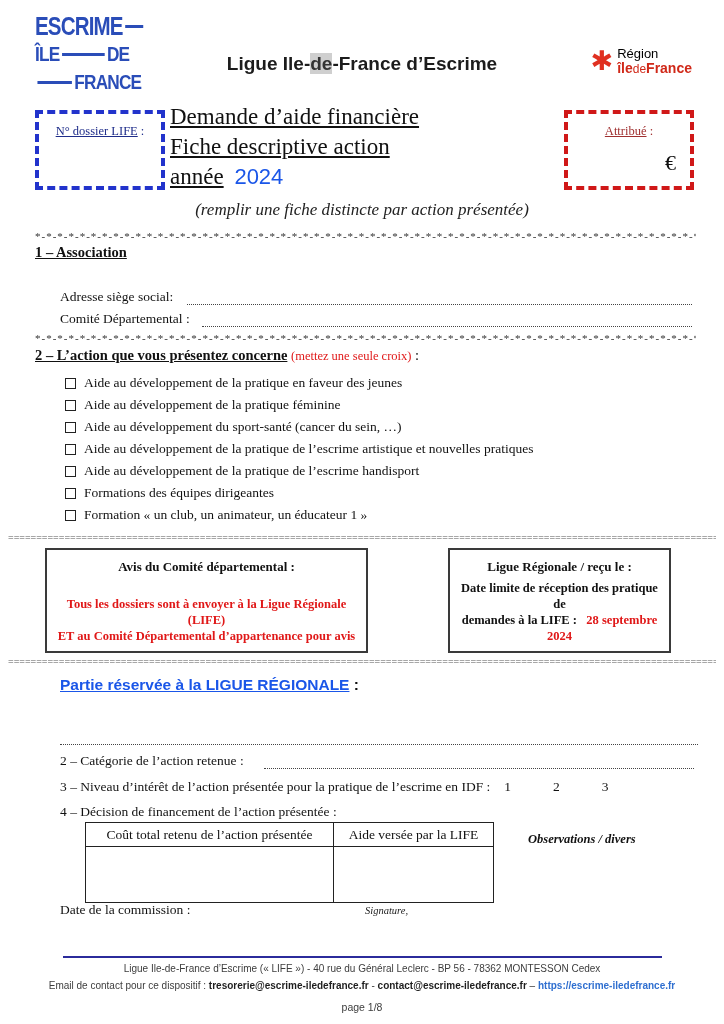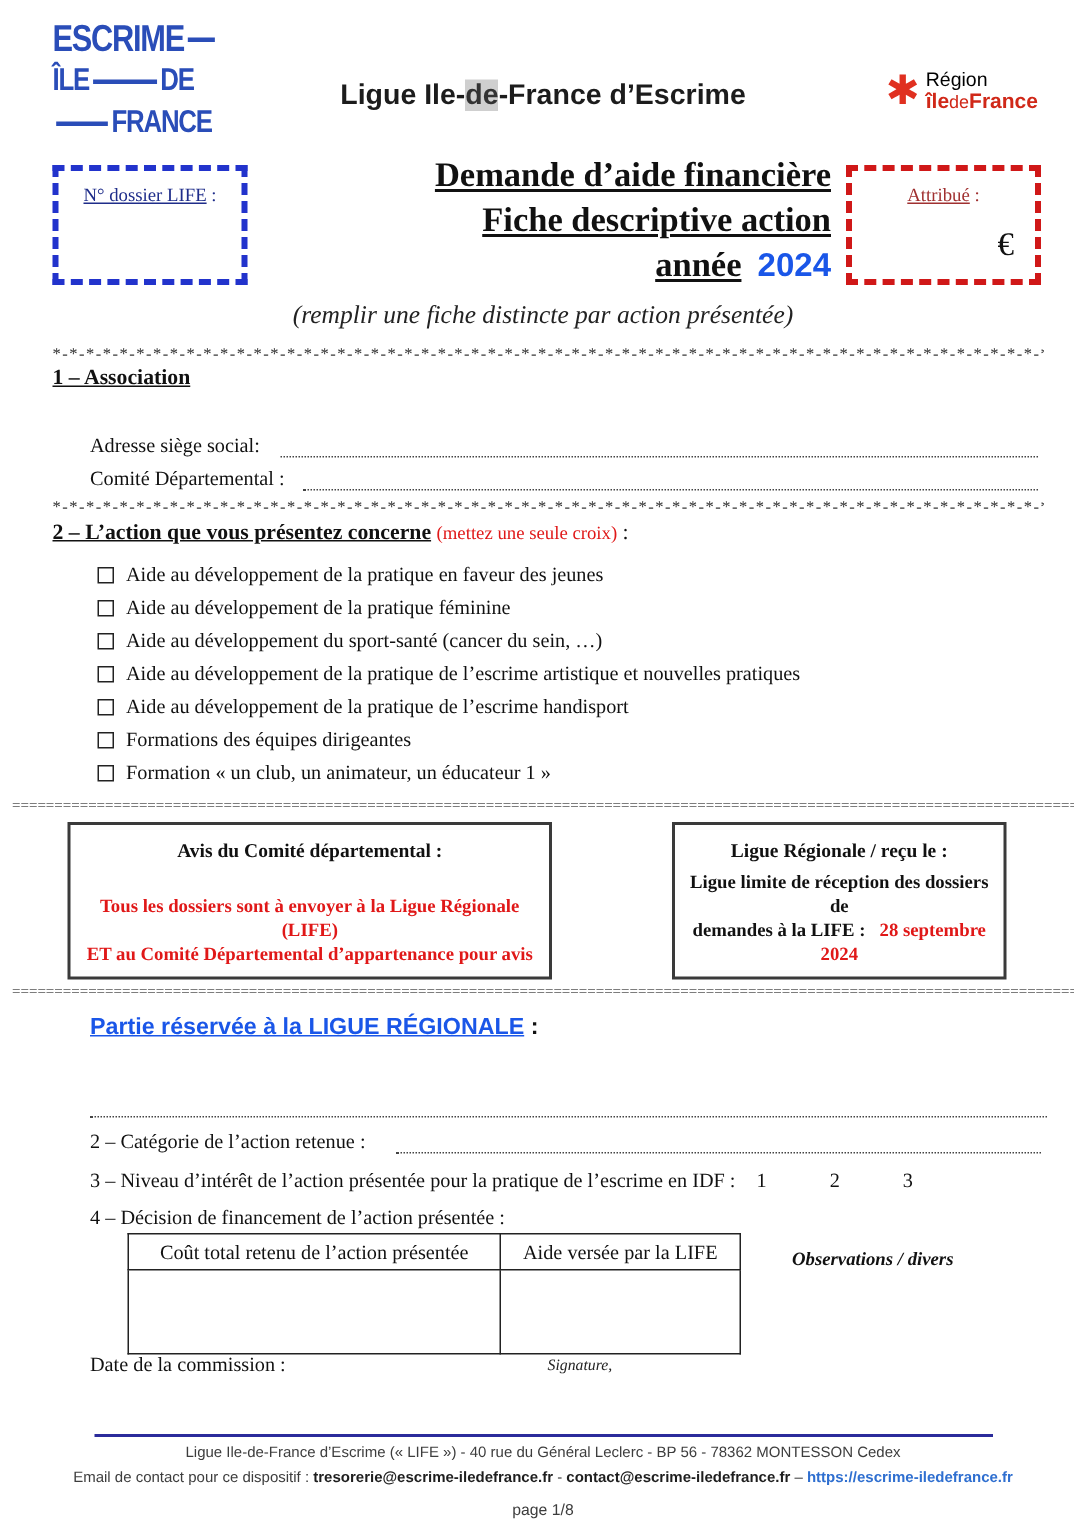--- a/index.html
+++ b/index.html
@@ -27,22 +27,22 @@
   
   .dossier-box { position:absolute; left:35px; top:110px; width:130px; height:80px;
     border:4px dashed #2233cc; text-align:center; padding-top:7px; }
   .dossier-box .lbl { color:#1f2d8a; font-size:12.5px; }
   .attribue-box { position:absolute; right:30px; top:110px; width:130px; height:80px;
     border:4px dashed #d01818; text-align:center; padding-top:7px; }
   .attribue-box .lbl { color:#a03030; font-size:12.5px; }
   .u { text-decoration:underline; }
   .euro { position:absolute; right:14px; top:36px; font-size:22px; color:#111; }
   
-  .main-titles { position:absolute; left:170px; right:170px; top:102px; text-align:right;
-    font-weight:bold; font-size:23px; line-height:30px; }
+  .main-titles { position:absolute; left:170px; right:170px; top:102px; text-align:left;
+    font-weight:normal; font-size:23px; line-height:30px; }
   .year { color:#1a56e8; font-family:"Liberation Sans", sans-serif; font-size:22px; }
   .note { position:absolute; left:0; top:200px; width:100%; text-align:center;
     font-style:italic; font-size:17px; color:#222; }
   
   .sep-stars { position:absolute; left:35px; right:28px; height:14px; overflow:hidden;
     white-space:nowrap; font-size:11px; letter-spacing:1px; color:#333; }
   .sep-eq { position:absolute; left:8px; right:8px; height:10px; overflow:hidden;
     white-space:nowrap; font-size:10px; line-height:9px; color:#555; }
   
   .s-heading { position:absolute; left:35px; font-size:14.5px; font-weight:bold; }
@@ -187,21 +187,21 @@
     <div class="box-title">Avis du Comité départemental :</div>
     <div class="box-bottom red">
       <div>Tous les dossiers sont à envoyer à la Ligue Régionale (LIFE)</div>
       <div>ET au Comité Départemental d’appartenance pour avis</div>
     </div>
   </div>
 
   <div class="ligue-box">
     <div class="box-title">Ligue Régionale / reçu le :</div>
     <div class="box-bottom">
-      <div>Ligue limite de réception des dossiers de</div>
+      <div>Date limite de réception des pratique de</div>
       <div><span>demandes à la LIFE :</span>&nbsp;&nbsp;&nbsp;<span class="red">28 septembre 2024</span></div>
     </div>
   </div>
 
   <div class="sep-eq" style="top:657px">================================================================================================================================================================================================================================================</div>
 
   <div class="lr-heading"><span class="blue">Partie réservée à la LIGUE RÉGIONALE</span><span> :</span></div>
 
   <div class="lr-row" style="top:731px">
     <span class="dots" style="margin:0"></span>

